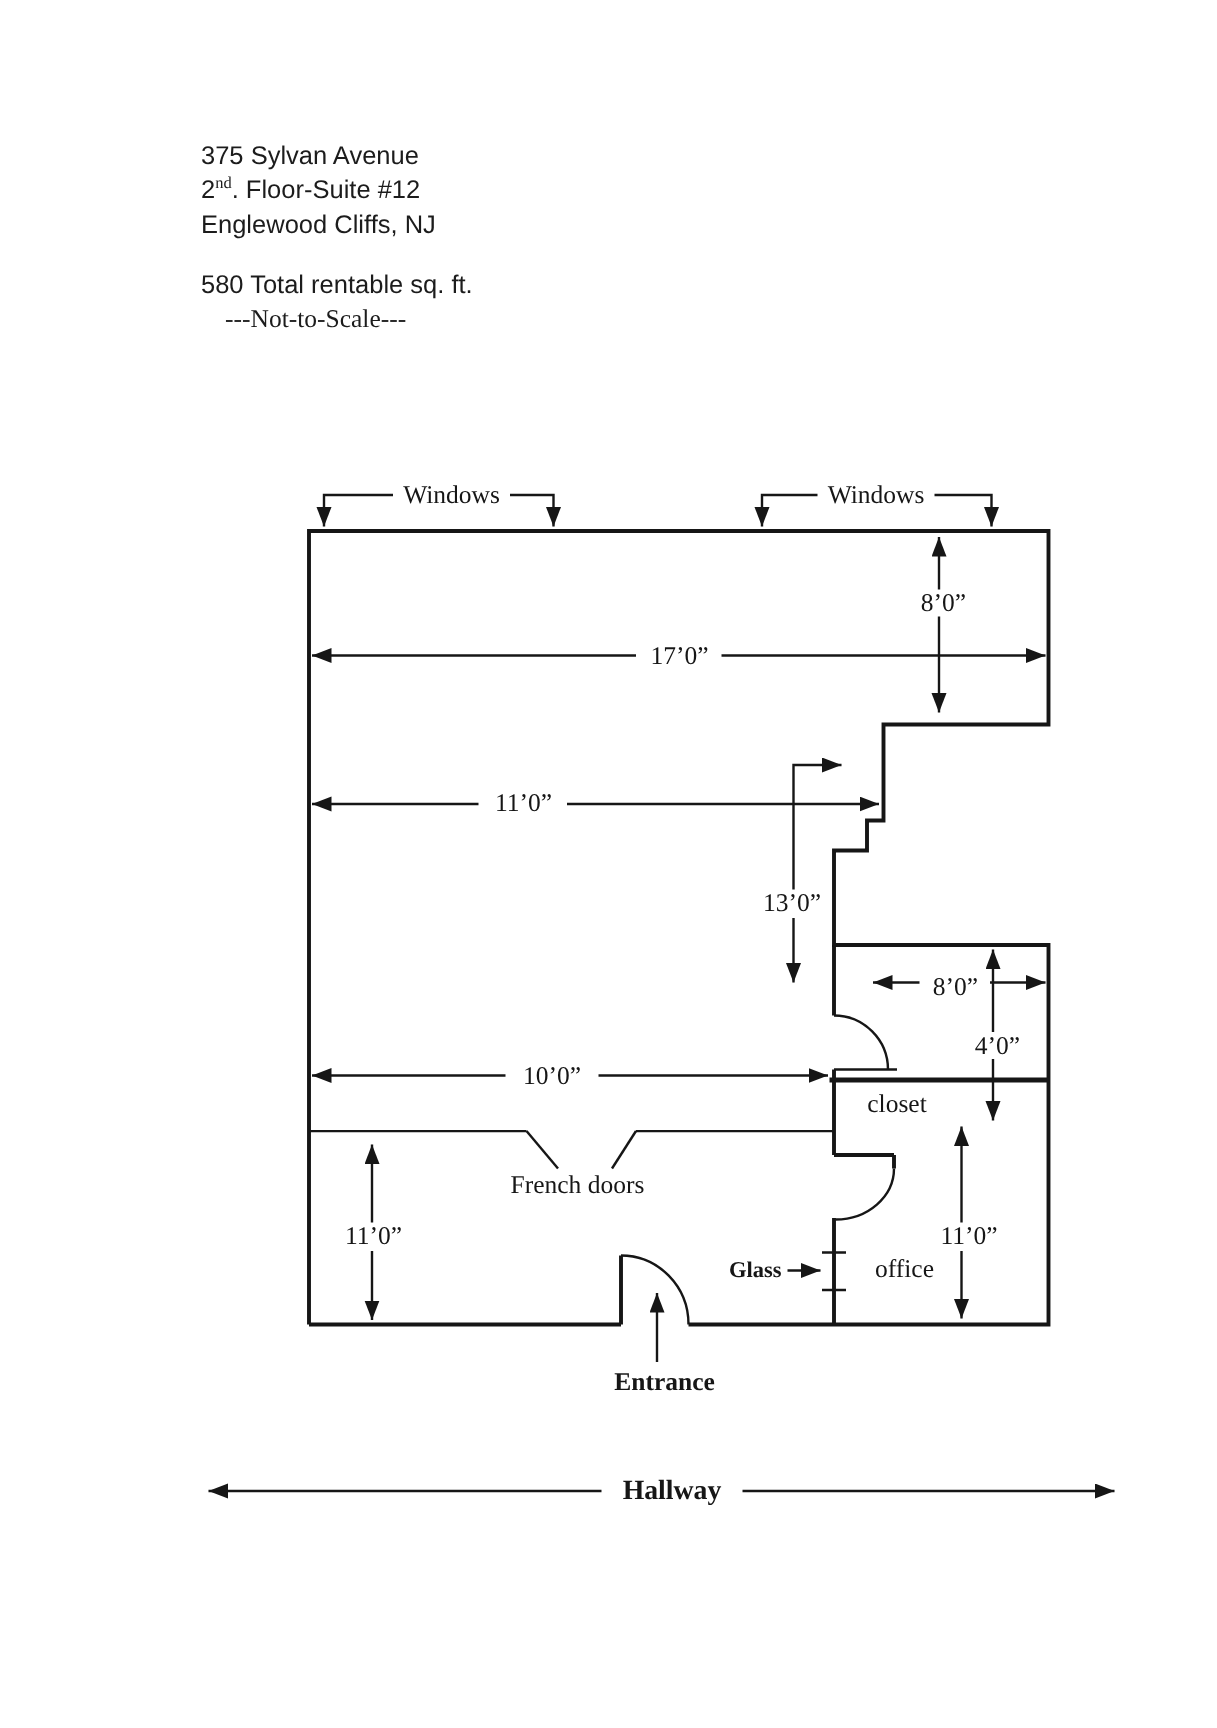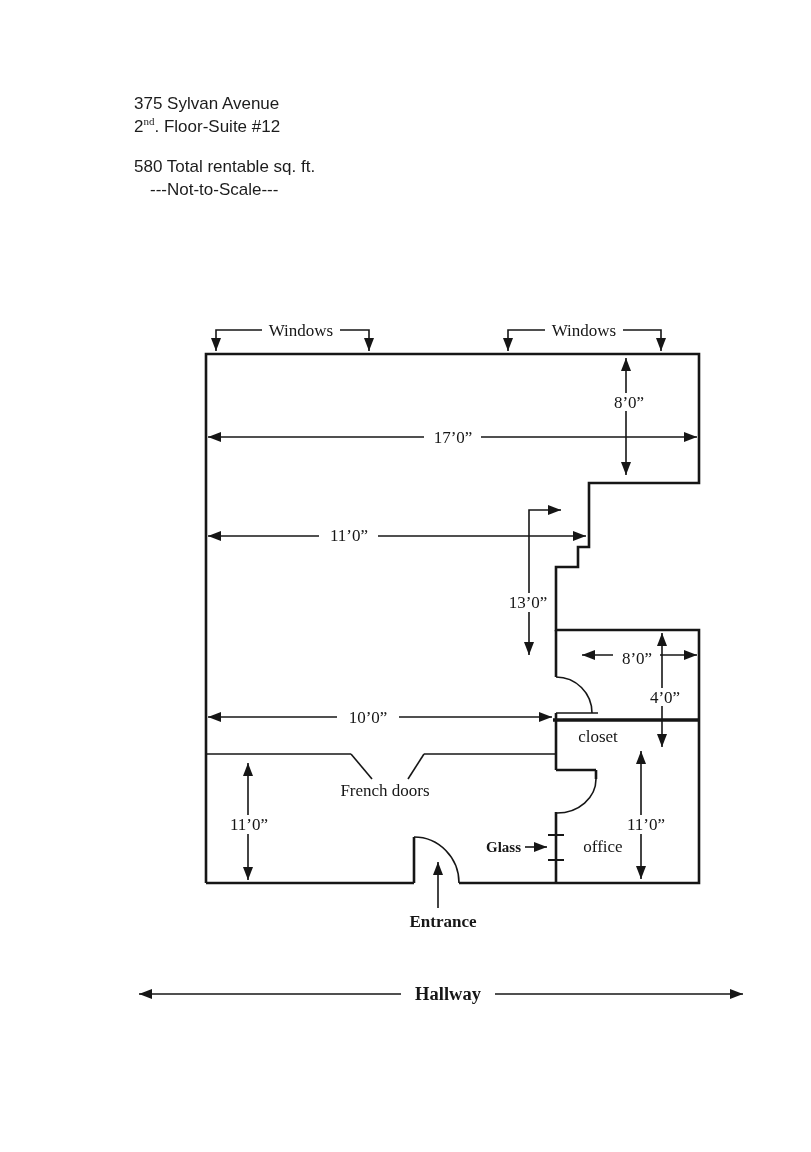--- a/index.html
+++ b/index.html
@@ -17,21 +17,21 @@
   .header-block {
     position: absolute;
     left: 118px;
     top: 92px;
     color: #1c1c1c;
     font-size: 17px;
     line-height: 23px;
   }
   .header-block sup { font-size: 11px; line-height: 0; font-family: Liberation Serif, serif; }
   .header-block .area-line { margin-top: 17px; }
-  .header-block .scale-note { padding-left: 16px; }
+  .header-block .scale-note { padding-left: 16px; font-family: Liberation Serif, serif; }
   .plan-svg { position: absolute; left: 0; top: 0; }
   .wall { stroke: var(--ink); stroke-width: 2.6; fill: none; stroke-linejoin: miter; }
   .wall-thick { stroke: var(--ink); stroke-width: 3.4; fill: none; }
   .wall-thin { stroke: var(--ink); stroke-width: 1.5; fill: none; }
   .door { stroke: var(--ink); stroke-width: 1.6; fill: none; }
   .dim-line { stroke: var(--ink); stroke-width: 1.6; fill: none; }
   .tick { stroke: var(--ink); stroke-width: 1.8; fill: none; }
   .ah { fill: var(--ink); }
   .mask { fill: var(--paper); }
   .lbl {
@@ -47,20 +47,21 @@
   .lbl-lg { font-size: 18.5px; }
 </style>
 </head>
 <body>
 
 <div class="page">
 
   <div class="header-block">
     <div>375 Sylvan Avenue</div>
     <div><span>2</span><sup>nd</sup><span>. Floor-Suite #12</span></div>
+    <div>Englewood Cliffs, NJ</div>
     <div class="area-line">580 Total rentable sq. ft.</div>
     <div class="scale-note">---Not-to-Scale---</div>
   </div>
 
   <svg class="plan-svg" width="811" height="1152" viewBox="0 0 811 1152">
     <defs>
       <marker id="ah" markerUnits="userSpaceOnUse" markerWidth="14" markerHeight="11" refX="13" refY="5" orient="auto-start-reverse">
         <path class="ah" d="M0,0 L13,5 L0,10 Z"></path>
       </marker>
     </defs>

